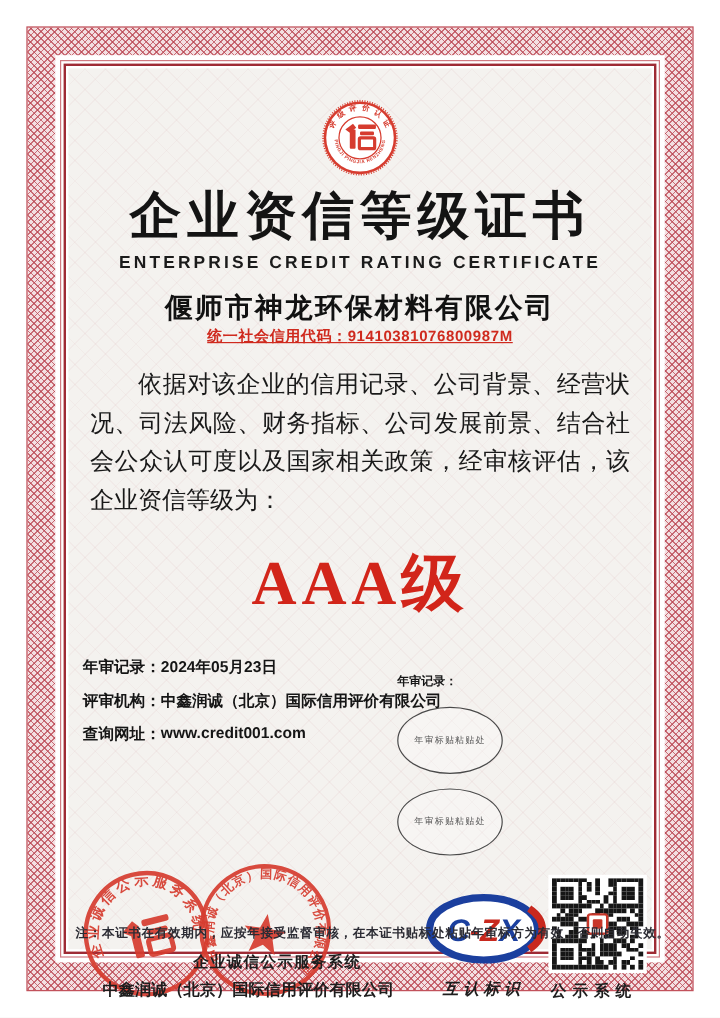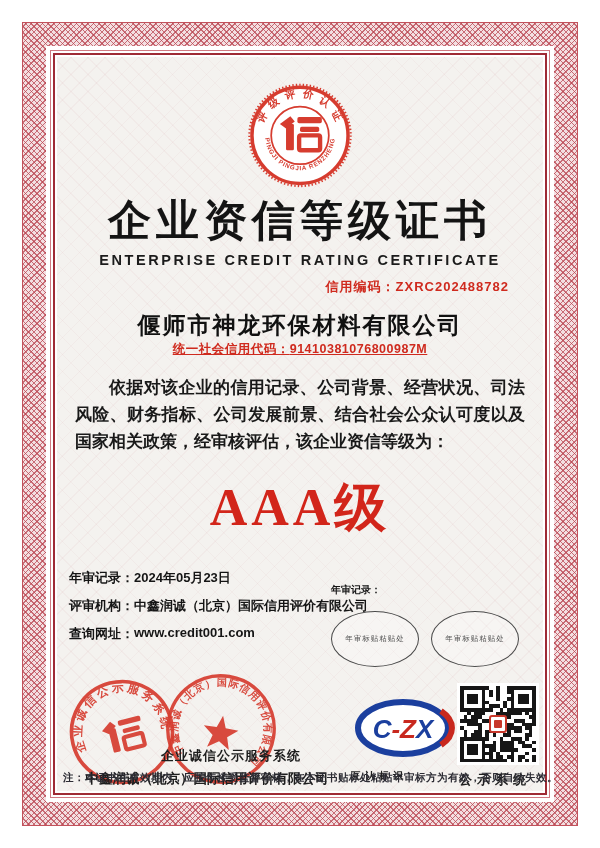--- a/index.html
+++ b/index.html
@@ -31,54 +31,54 @@
     font-size:43px; letter-spacing:5px; color:#141414; white-space:nowrap; }
   .subtitle { margin-top:2px; font-weight:bold; font-size:14.5px; letter-spacing:2.6px;
     color:#1b1b1b; white-space:nowrap; }
   .code-line { margin-top:10px; width:100%; text-align:right; padding-right:34px;
     font-weight:bold; font-size:13px; color:#cf2a1e; letter-spacing:1px; }
 
   .company { margin-top:14px; font-weight:900; font-size:23px; color:#111;
     letter-spacing:2px; font-family:Liberation Sans, sans-serif; }
   .uscc { margin-top:0; font-weight:bold; font-size:12.5px; color:#cf2a1e; letter-spacing:.5px;text-decoration:underline; }
 
-  .paragraph { margin-top:16px; width:450px; font-weight:bold; font-size:17px;
+  .paragraph { margin-top:16px; width:450px; font-weight:normal; font-size:20px;
     line-height:1.6; color:#191919; text-indent:2em; text-align:justify;
     font-family:"Liberation Serif", serif; }
 
   .rating { margin-top:18px; font-family:Liberation Serif, serif; font-weight:900;
     font-size:52px; color:#d2251a; letter-spacing:4px; }
 
   
   .mid { margin-top:26px; width:462px; display:flex; }
   .details { width:262px; }
   .detail-row { display:flex; font-weight:bold; font-size:13px; color:#151515;
     margin-bottom:10px; white-space:nowrap; }
   .detail-row .lbl { flex:0 0 auto; }
   .annual { width:200px; padding-top:14px; }
   .annual-label { font-weight:bold; font-size:10px; color:#151515; }
-  .stickers { margin-top:14px; display:flex; gap:12px; }
+  .stickers { margin-top:14px; display:flex; gap:12px;flex-direction:column; }
   .sticker { width:88px; height:56px; border:1.5px solid #4a4a4a; border-radius:50%;
     display:flex; align-items:center; justify-content:center;
     font-size:7.5px; color:#555; letter-spacing:1px; background:rgba(255,255,255,.25); }
 
   
   .seals { position:relative; width:100%; height:128px; margin-top:8px; }
   .seal1 { position:absolute; left:10px; top:2px; width:110px; height:110px;
     transform:rotate(-14deg); opacity:.92; }
   .seal2 { position:absolute; left:106px; top:-4px; width:116px; height:116px;
     transform:rotate(9deg); opacity:.92; }
   .seal-captions { position:absolute; left:6px; top:72px; width:288px; }
   .seal-cap1 { font-weight:bold; font-size:13px; color:#1d1d1d; text-align:center;
     padding-left:48px; letter-spacing:1px; }
   .seal-cap2 { margin-top:5px; font-weight:bold; font-size:13.5px; color:#1d1d1d;
     text-align:center; white-space:nowrap; }
   .czx { position:absolute; left:294px; top:22px; width:104px; height:66px; }
-  .czx-cap { position:absolute; left:294px; top:94px; width:104px; 
-    font-weight:bold; font-size:10px; letter-spacing:4px; color:#1d1d1d; }
+  .czx-cap { position:absolute; left:294px; top:94px; width:104px; text-align:center;
+    font-weight:bold; font-size:13px; letter-spacing:4px; color:#1d1d1d;font-style:italic; }
   .qr-wrap { position:absolute; right:4px; top:8px; width:82px; height:82px; background:#fff;
     padding:3px; }
   .qr-grid { position:relative; width:100%; height:100%; display:grid;
     grid-template-columns:repeat(21,1fr); grid-template-rows:repeat(21,1fr); }
   .qr-grid .on { background:#161616; }
   .qr-center { position:absolute; left:50%; top:50%; width:18px; height:18px;
     transform:translate(-50%,-50%); background:#fff; border:2px solid #c8372a;
     border-radius:3px; display:flex; align-items:center; justify-content:center; }
   .qr-center i { display:block; width:8px; height:8px; background:#c8372a; border-radius:1px; }
   .qr-cap { position:absolute; right:4px; top:96px; width:88px; text-align:center;
@@ -118,23 +118,20 @@
       <rect x="44" y="47" width="9" height="30" rx="1.5"></rect>
       <rect x="57" y="39" width="28" height="7" rx="2"></rect>
       <rect x="60" y="50" width="22" height="6" rx="2"></rect>
       <rect x="59" y="60" width="24" height="17" rx="2" fill="none" stroke="#d63c2f" stroke-width="5"></rect>
     </g>
   </svg>
 
   <div class="title">企业资信等级证书</div>
   <div class="subtitle">ENTERPRISE CREDIT RATING CERTIFICATE</div>
 
-  <div class="code-line">
-    <span>信用编码：</span><span>ZXRC202488782</span>
-  </div>
 
   <div class="company">偃师市神龙环保材料有限公司</div>
   <div class="uscc">
     <span>统一社会信用代码：</span><span>91410381076800987M</span>
   </div>
 
   <div class="paragraph">依据对该企业的信用记录、公司背景、经营状况、司法风险、财务指标、公司发展前景、结合社会公众认可度以及国家相关政策，经审核评估，该企业资信等级为：</div>
 
   <div class="rating">AAA级</div>
 

